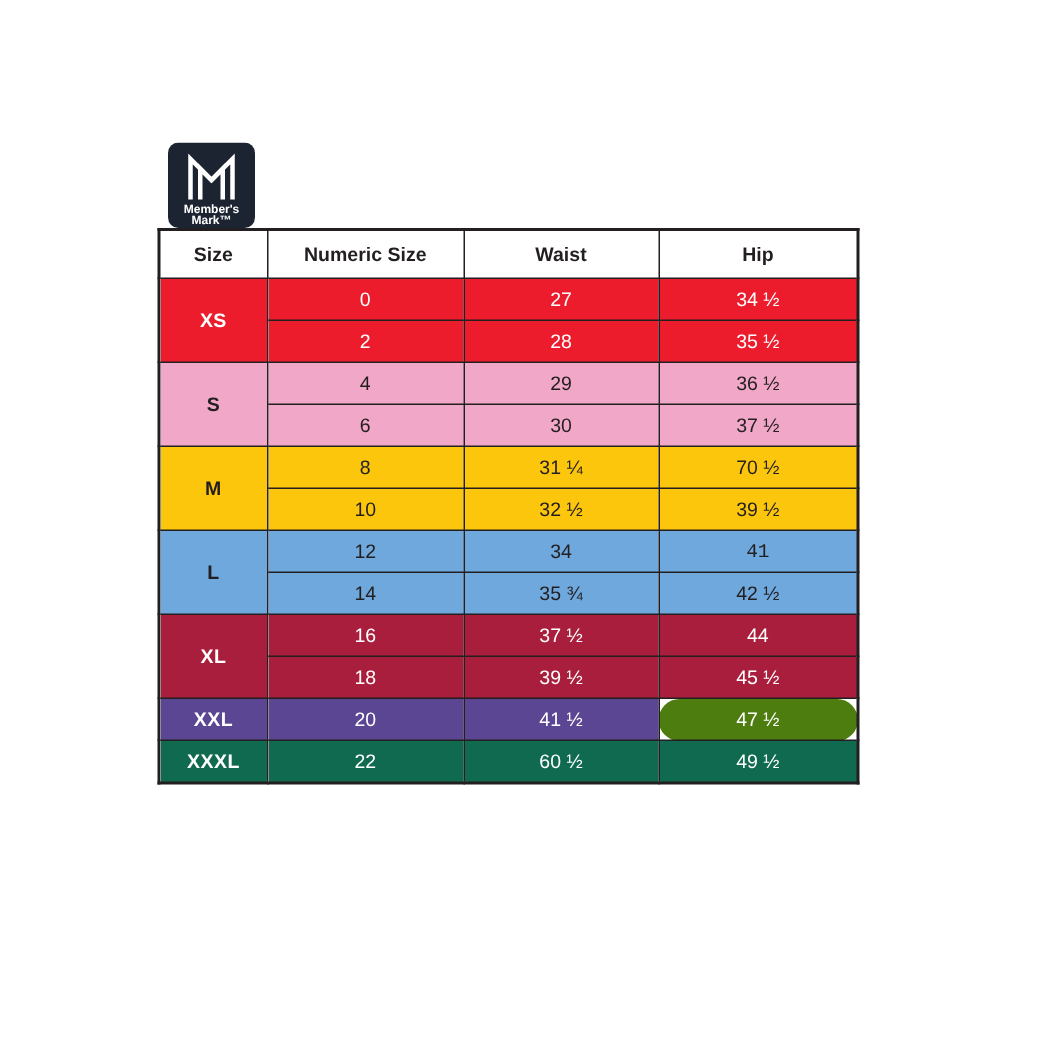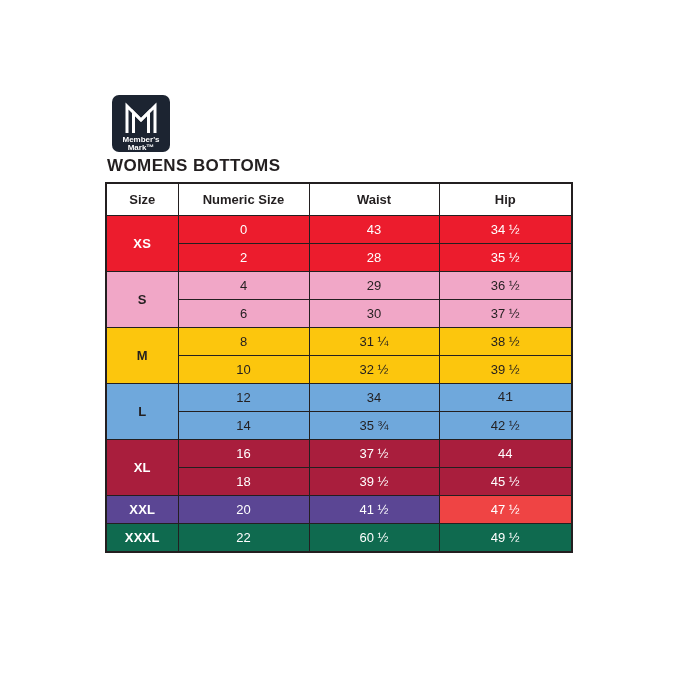--- a/index.html
+++ b/index.html
@@ -72,42 +72,41 @@
     <svg class="logo-svg" width="58" height="57" viewBox="0 0 58 57">
       <rect x="0" y="0" width="58" height="57" rx="7" fill="#1c2431"></rect>
       <g stroke="#ffffff" stroke-width="3" fill="none">
         <path d="M15 38 V11 L29 25 L43 11 V38"></path>
         <path d="M21.5 38 V17.5 L29 25 L36.5 17.5 V38"></path>
       </g>
       <text x="29" y="47" fill="#ffffff" font-size="8" font-weight="bold" text-anchor="middle" font-family="Liberation Sans, sans-serif">Member's</text>
       <text x="29" y="54.5" fill="#ffffff" font-size="8" font-weight="bold" text-anchor="middle" font-family="Liberation Sans, sans-serif">Mark™</text>
     </svg>
 
-    <div class="page-title">WOMENS BOTTOMS</div>
 
     <table class="size-chart">
       <colgroup>
         <col style="width:72px">
         <col style="width:131px">
         <col style="width:130px">
         <col style="width:133px">
       </colgroup>
       <thead>
         <tr>
             <th>Size</th>
             <th>Numeric Size</th>
             <th>Waist</th>
             <th>Hip</th>
           </tr>
       </thead>
       <tbody>
           <tr>
             <td class="size-label" rowspan="2" style="background: rgb(236, 28, 45); color: rgb(255, 255, 255);">XS</td>
             <td style="background: rgb(236, 28, 45); color: rgb(255, 255, 255);">0</td>
-            <td style="background: rgb(236, 28, 45); color: rgb(255, 255, 255);">43</td>
+            <td style="background: rgb(236, 28, 45); color: rgb(255, 255, 255);">27</td>
             <td style="background: rgb(236, 28, 45); color: rgb(255, 255, 255);">34 ½</td>
           </tr>
           <tr>
             <td style="background: rgb(236, 28, 45); color: rgb(255, 255, 255);">2</td>
             <td style="background: rgb(236, 28, 45); color: rgb(255, 255, 255);">28</td>
             <td style="background: rgb(236, 28, 45); color: rgb(255, 255, 255);">35 ½</td>
           </tr>
           <tr>
             <td class="size-label" rowspan="2" style="background: rgb(241, 167, 199); color: rgb(35, 31, 32);">S</td>
             <td style="background: rgb(241, 167, 199); color: rgb(35, 31, 32);">4</td>
@@ -116,21 +115,21 @@
           </tr>
           <tr>
             <td style="background: rgb(241, 167, 199); color: rgb(35, 31, 32);">6</td>
             <td style="background: rgb(241, 167, 199); color: rgb(35, 31, 32);">30</td>
             <td style="background: rgb(241, 167, 199); color: rgb(35, 31, 32);">37 ½</td>
           </tr>
           <tr>
             <td class="size-label" rowspan="2" style="background: rgb(252, 198, 13); color: rgb(35, 31, 32);">M</td>
             <td style="background: rgb(252, 198, 13); color: rgb(35, 31, 32);">8</td>
             <td style="background: rgb(252, 198, 13); color: rgb(35, 31, 32);">31 ¼</td>
-            <td style="background: rgb(252, 198, 13); color: rgb(35, 31, 32);">38 ½</td>
+            <td style="background: rgb(252, 198, 13); color: rgb(35, 31, 32);">70 ½</td>
           </tr>
           <tr>
             <td style="background: rgb(252, 198, 13); color: rgb(35, 31, 32);">10</td>
             <td style="background: rgb(252, 198, 13); color: rgb(35, 31, 32);">32 ½</td>
             <td style="background: rgb(252, 198, 13); color: rgb(35, 31, 32);">39 ½</td>
           </tr>
           <tr>
             <td class="size-label" rowspan="2" style="background: rgb(111, 168, 220); color: rgb(35, 31, 32);">L</td>
             <td style="background: rgb(111, 168, 220); color: rgb(35, 31, 32);">12</td>
             <td style="background: rgb(111, 168, 220); color: rgb(35, 31, 32);">34</td>
@@ -149,21 +148,21 @@
           </tr>
           <tr>
             <td style="background: rgb(169, 30, 61); color: rgb(255, 255, 255);">18</td>
             <td style="background: rgb(169, 30, 61); color: rgb(255, 255, 255);">39 ½</td>
             <td style="background: rgb(169, 30, 61); color: rgb(255, 255, 255);">45 ½</td>
           </tr>
           <tr>
             <td class="size-label" rowspan="1" style="background: rgb(91, 70, 148); color: rgb(255, 255, 255);">XXL</td>
             <td style="background: rgb(91, 70, 148); color: rgb(255, 255, 255);">20</td>
             <td style="background: rgb(91, 70, 148); color: rgb(255, 255, 255);">41 ½</td>
-            <td style="background: #ef4444; color: rgb(255, 255, 255);">47 ½</td>
+            <td style="background: #4d7c0f; color: rgb(255, 255, 255); border-radius: 14px;">47 ½</td>
           </tr>
           <tr>
             <td class="size-label" rowspan="1" style="background: rgb(15, 106, 79); color: rgb(255, 255, 255);">XXXL</td>
             <td style="background: rgb(15, 106, 79); color: rgb(255, 255, 255);">22</td>
             <td style="background: rgb(15, 106, 79); color: rgb(255, 255, 255);">60 ½</td>
             <td style="background: rgb(15, 106, 79); color: rgb(255, 255, 255);">49 ½</td>
           </tr>
         </tbody>
     </table>
 

